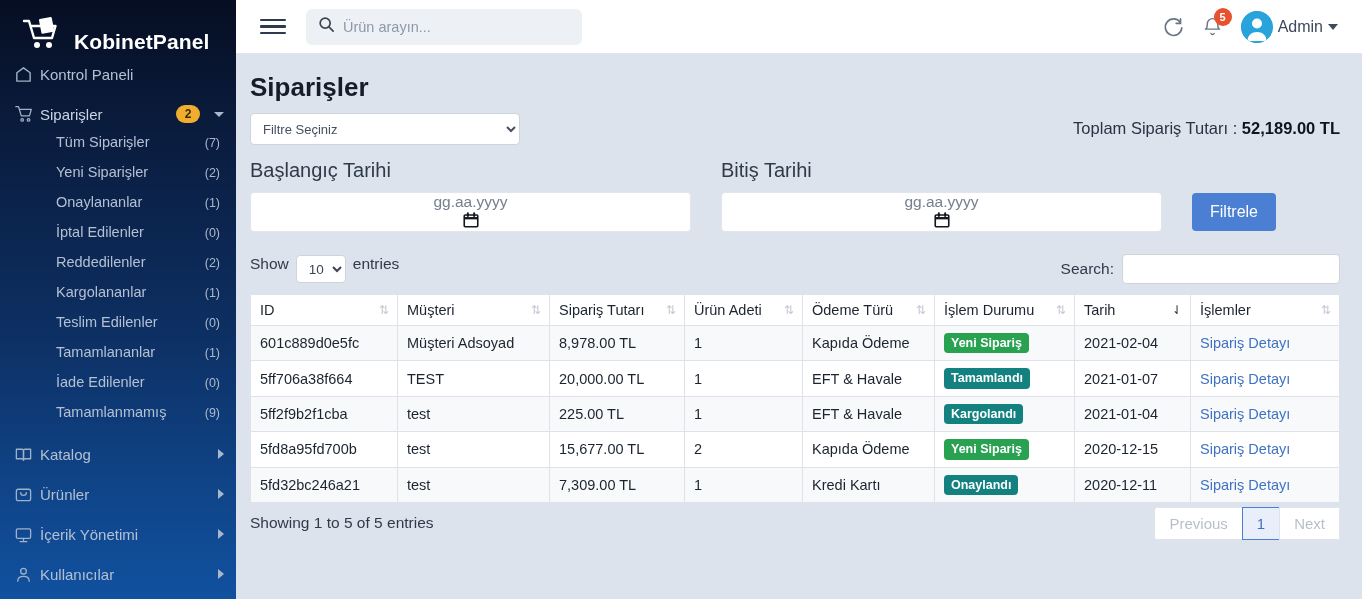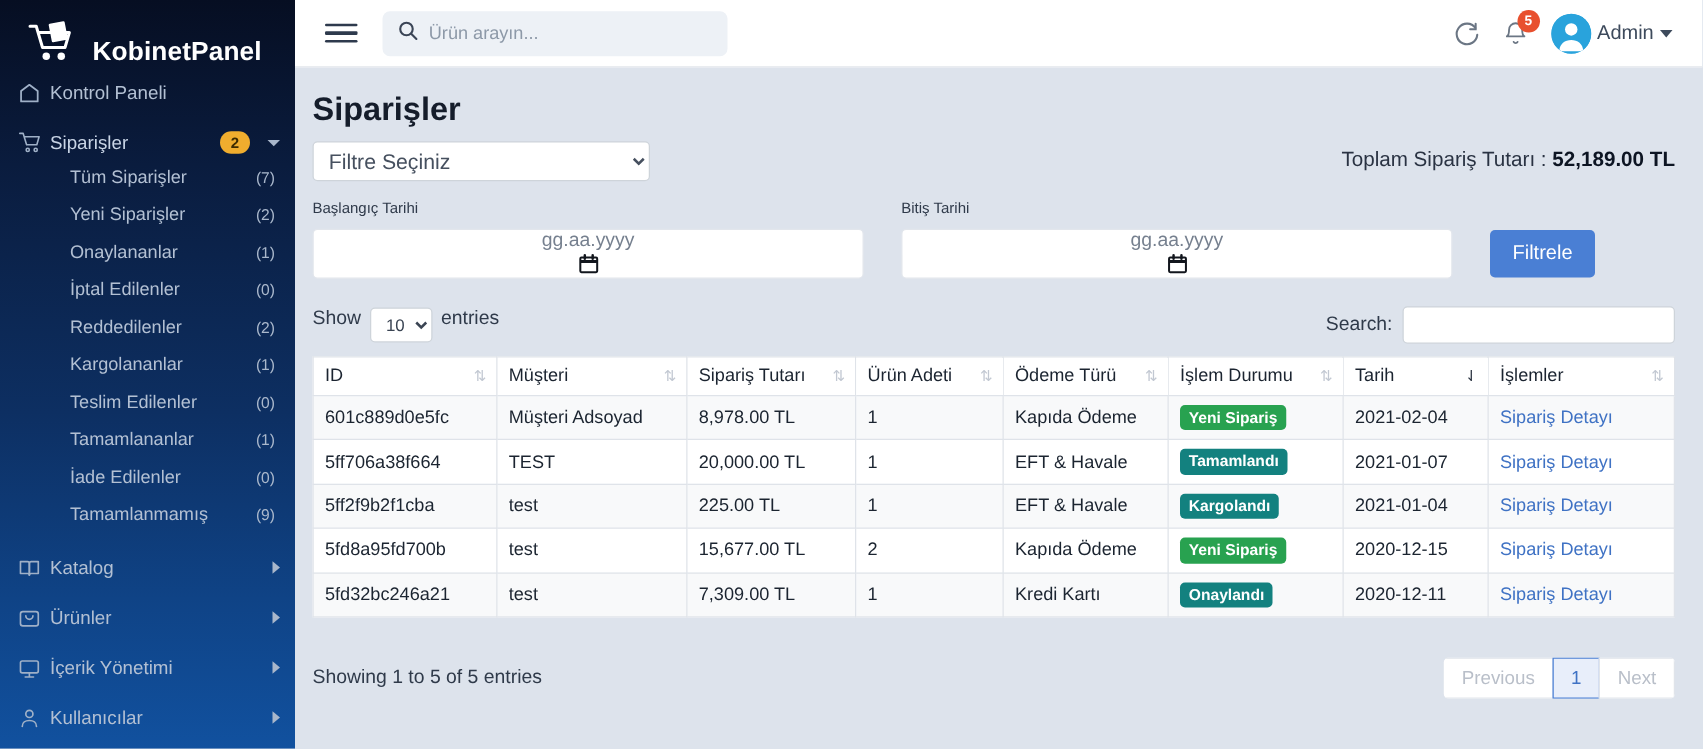--- a/index.html
+++ b/index.html
@@ -100,29 +100,29 @@
     border-right: 5px solid transparent; border-top: 6px solid #3d4a5c;
   }
 
   
   .content { flex: 1 1 auto; padding: 12px 22px 0 14px; overflow: hidden; }
   .page-title { font-size: 26px; font-weight: bold; color: #151d2b; margin: 6px 0 10px 0; }
 
   .filter-row { display: flex; align-items: flex-start; justify-content: space-between; }
   select.filter-select {
     width: 270px; height: 32px; border: 1px solid #ced4da; border-radius: 4px;
-    background: #fff; font-family: "Liberation Sans", sans-serif; font-size: 17px;
+    background: #fff; font-family: "Liberation Sans", sans-serif; font-size: 13px;
     color: #46505f; padding: 0 8px;
   }
   .total-amount { font-size: 16.5px; color: #2a3343; padding-top: 6px; }
   .total-amount b { color: #0d1523; font-weight: bold; }
 
   .date-row { display: flex; align-items: flex-end; gap: 30px; margin-top: 14px; }
   .date-field { width: 441px; }
-  .date-field label { display: block; font-size: 12px; color: #2f3a4a; margin-bottom: 10px; }
+  .date-field label { display: block; font-size: 20px; color: #2f3a4a; margin-bottom: 10px; }
   .date-input {
     width: 441px; height: 40px; background: #fff; border: 1px solid #e2e6ec; border-radius: 4px;
     display: flex; align-items: center; padding: 0 12px; flex-direction: column;
   }
   .date-input .ph { flex: 1 1 auto; color: #76808f; font-size: 15.5px; }
   .btn-filtrele {
     background: #4a7fd4; color: #fff; border: 0; border-radius: 4px;
     height: 38px; padding: 0 18px; font-size: 16px;
     font-family: "Liberation Sans", sans-serif; cursor: pointer; margin-bottom: 1px;
   }
@@ -157,21 +157,21 @@
     padding: 7px 10px 7px 9px; border: 1px solid #dfe3e9; color: #1b2430; white-space: nowrap;
   }
   table.data-table tbody tr:nth-child(odd) { background: #f8f9fa; }
   table.data-table tbody tr:nth-child(even) { background: #ffffff; }
   .st-badge {
     display: inline-block; color: #fff; font-size: 12.5px; font-weight: bold;
     border-radius: 4px; padding: 3px 7px; line-height: 1.15;
   }
   a.detail-link { color: #3f72c4; text-decoration: none; cursor: pointer; }
 
-  .table-footer { display: flex; align-items: center; margin-top: 32px; }
+  .table-footer { display: flex; align-items: center; margin-top: 4px; }
   .showing-text { font-size: 15.5px; color: #2f3a4a; }
   .pagination { margin-left: auto; display: flex; border-radius: 4px; overflow: hidden; }
   .pg {
     background: #fff; border: 1px solid #e0e4ea; padding: 7px 14px;
     font-size: 15px; color: #a9b0bb; cursor: pointer; margin-left: -1px;
   }
   .pg.current { color: #3f72c4; background: #e8eefa; border-color: #4a7fd4; }
   .pg.disabled { color: #b9bfc9; }
 </style>
 </head>

